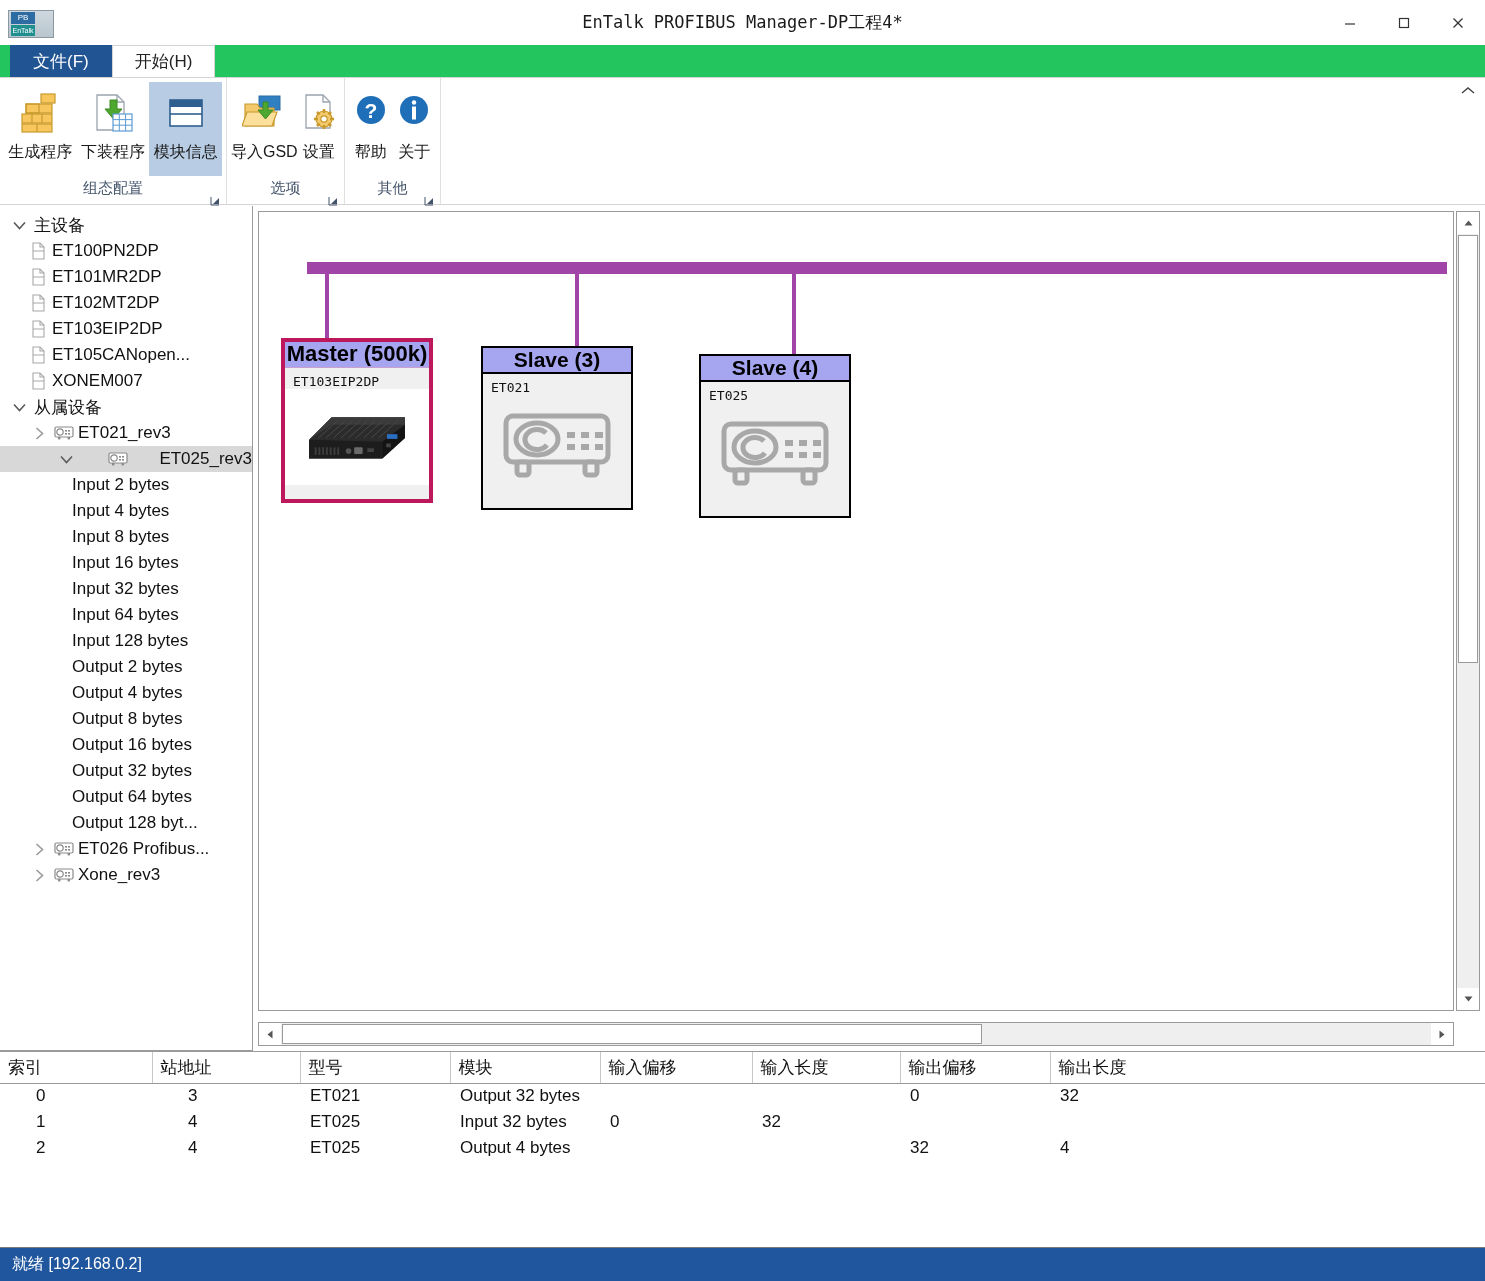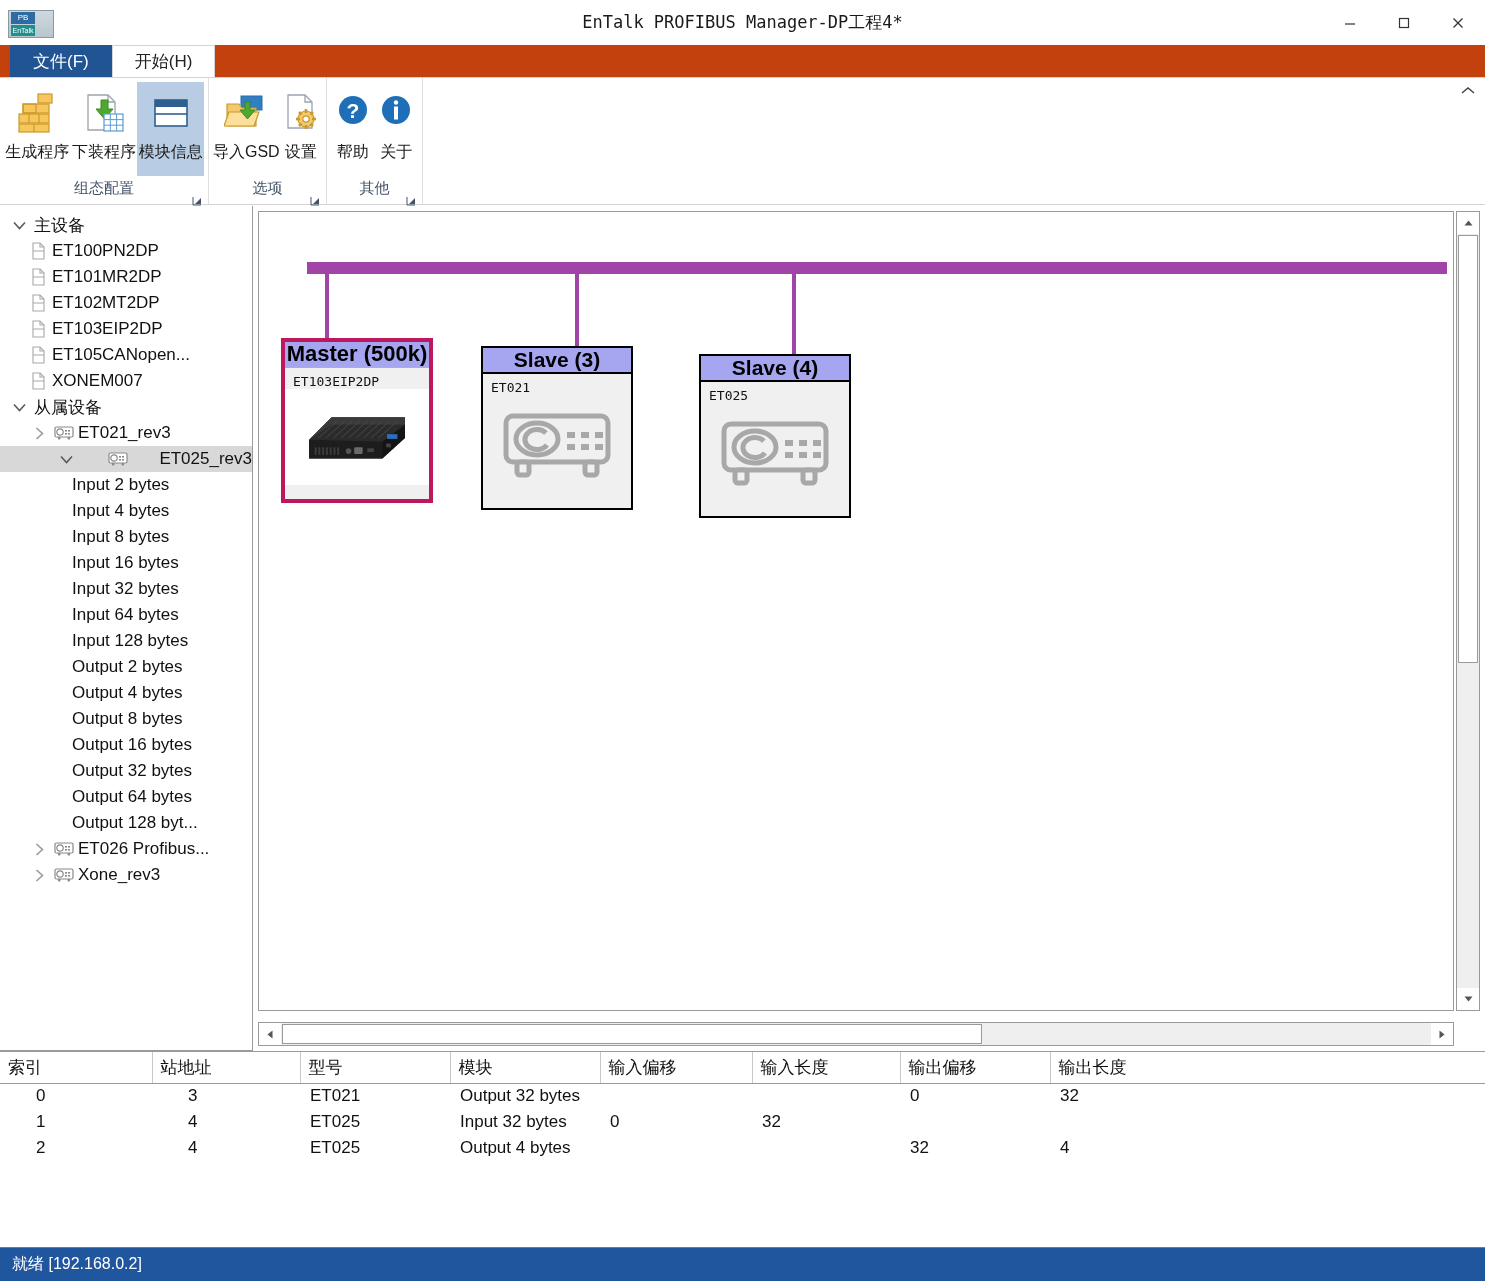--- a/index.html
+++ b/index.html
@@ -45,21 +45,21 @@
   .win-controls { position:absolute; right:0; top:0; height:45px; display:flex; }
   .win-btn {
     width: 54px; height: 45px; display:flex; align-items:center; justify-content:center;
     font-size: 15px; color:#333; background: transparent;
   }
   .win-btn svg { display:block; }
 
   
   .ribbon-tabs {
     height: 32px; display:flex; align-items:flex-end;
-    padding-left: 10px; background:#c2410c;
+    padding-left: 10px; background:#22c55e;
     position: relative;
   }
   .tab {
     height: 32px; padding: 0 22px; display:flex; align-items:center;
     font-size: 17px; color:#222; background:#fff;
     border: 1px solid transparent; border-bottom: none;
   }
   .tab.primary { background:#205493; color:#fff; border-color:#205493; }
   .tab.active { background:#fff; border-color:#d4d4d4; border-bottom-color:#fff; position:relative; z-index:3;}
 
@@ -231,21 +231,21 @@
   </div>
 </div>
 
 <div class="ribbon-tabs">
   <div class="tab primary">文件(F)</div>
   <div class="tab active">开始(H)</div>
 </div>
 
 <div class="ribbon">
 
-  <div class="rgroup" style="width:209px;">
+  <div class="rgroup" style="width:227px;">
     <div class="rgroup-items">
       <div class="rbtn">
         <div class="ico">
           <svg width="44" height="42" viewBox="0 0 44 42">
             <rect x="23" y="2" width="14" height="9" fill="#f7c65c" stroke="#c89a2c" stroke-width="1.2"></rect>
             <rect x="8" y="12" width="26" height="9" fill="#f7c65c" stroke="#c89a2c" stroke-width="1.2"></rect>
             <rect x="8" y="12" width="13" height="9" fill="none" stroke="#c89a2c" stroke-width="1.2"></rect>
             <rect x="4" y="22" width="30" height="9" fill="#f7c65c" stroke="#c89a2c" stroke-width="1.2"></rect>
             <line x1="14" y1="22" x2="14" y2="31" stroke="#c89a2c" stroke-width="1.2"></line>
             <line x1="24" y1="22" x2="24" y2="31" stroke="#c89a2c" stroke-width="1.2"></line>

